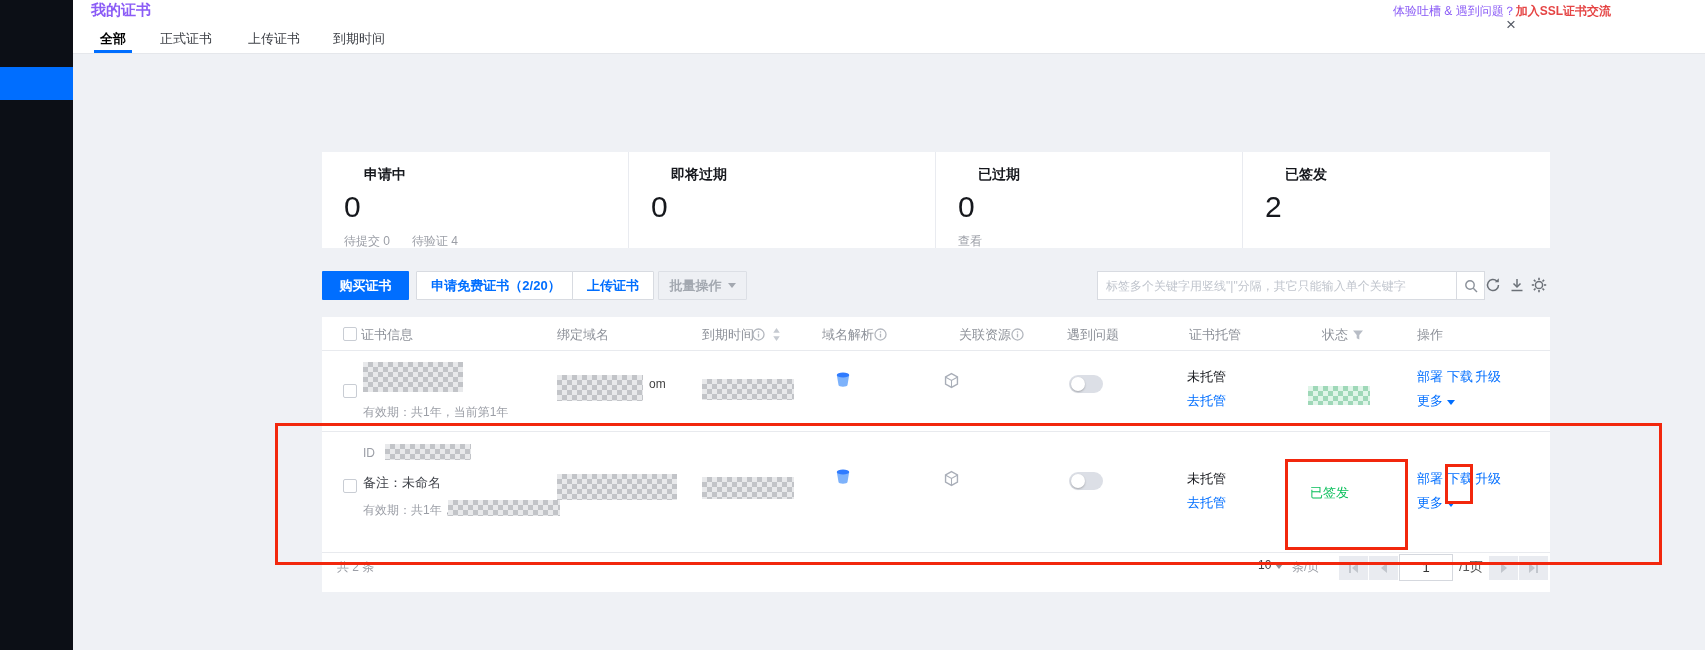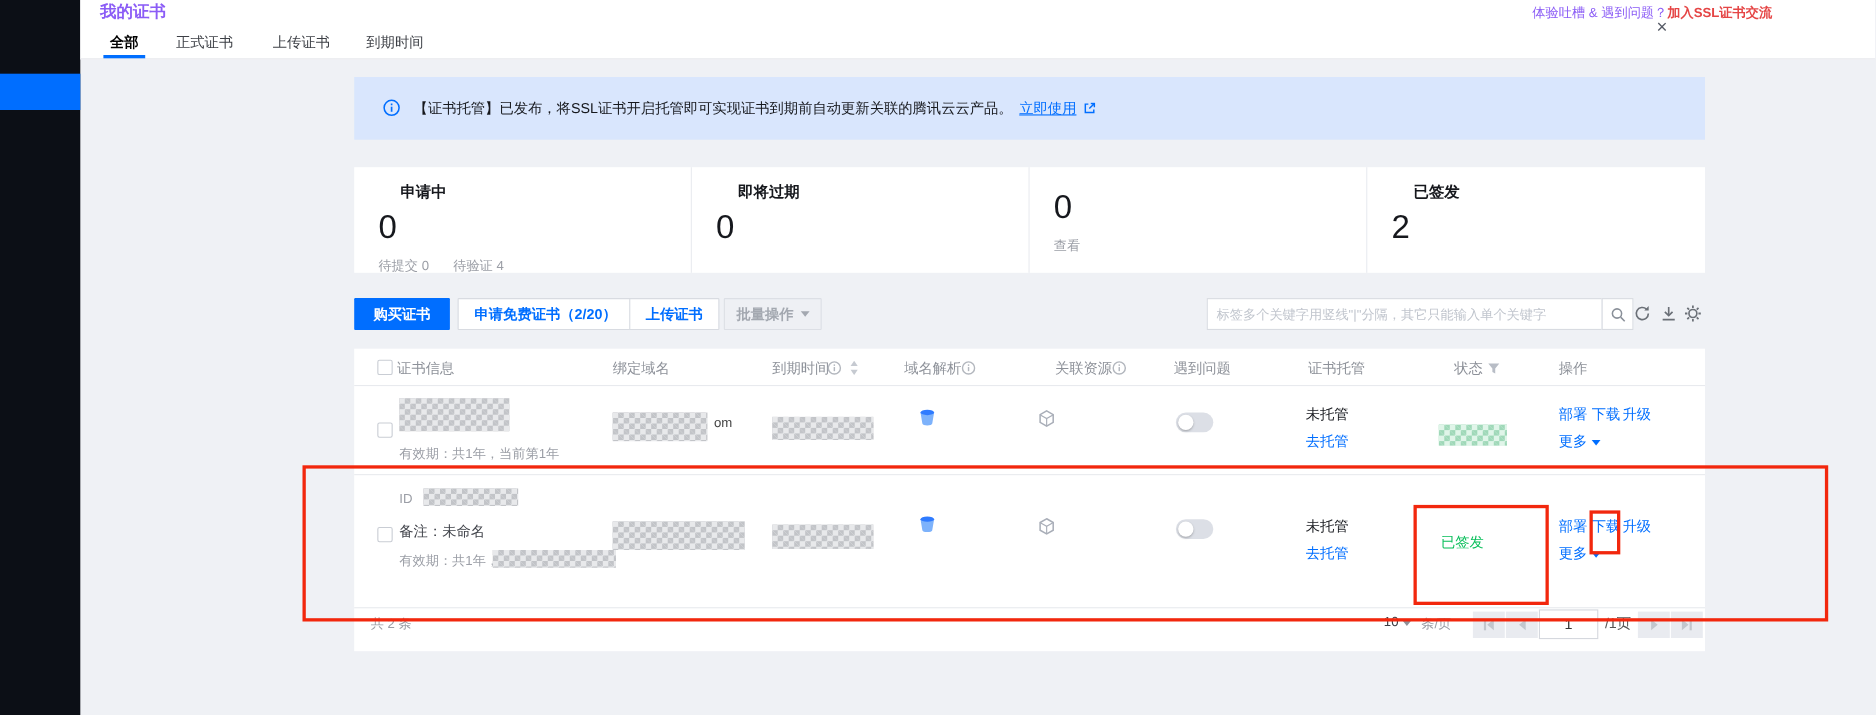--- a/index.html
+++ b/index.html
@@ -82,51 +82,37 @@
   <div class="abs page-title">我的证书</div>
   <div class="abs feedback">
     <span class="pre">体验吐槽 &amp; 遇到问题？</span><a href="#">加入SSL证书交流</a>
   </div>
   <div class="abs tab active" style="left:100px">全部</div>
   <div class="abs tab" style="left:160px">正式证书</div>
   <div class="abs tab" style="left:248px">上传证书</div>
   <div class="abs tab" style="left:333px">到期时间</div>
   <div class="abs tab-underline"></div>
 
-  <div class="abs banner">
-    <svg class="abs" style="left:26px;top:20px" width="16" height="16" viewBox="0 0 16 16">
-      <circle cx="8" cy="8" r="6.8" fill="none" stroke="#006eff" stroke-width="1.4"></circle>
-      <rect x="7.25" y="7" width="1.5" height="4.6" fill="#006eff"></rect>
-      <rect x="7.25" y="4.1" width="1.5" height="1.6" fill="#006eff"></rect>
-    </svg>
-    <div class="abs banner-row" style="left:54px">
-      <span>【证书托管】已发布，将SSL证书开启托管即可实现证书到期前自动更新关联的腾讯云云产品。</span>
-      <a href="#">立即使用</a>
-      <svg width="11" height="11" viewBox="0 0 10 10">
-        <path d="M4 1.5H1.5v7h7V6" fill="none" stroke="#006eff" stroke-width="1.2"></path>
-        <path d="M6 1h3v3M8.8 1.2L4.8 5.2" fill="none" stroke="#006eff" stroke-width="1.2"></path>
-      </svg>
-    </div>
-  </div>
   <div class="abs banner-close">×</div>
 
   <div class="abs stats">
     <div class="stat-col">
       <div class="stat-label">申请中</div>
       <div class="stat-value">0</div>
       <div class="stat-subs">
         <span>待提交 0</span>
         <span>待验证 4</span>
       </div>
     </div>
     <div class="stat-col">
       <div class="stat-label">即将过期</div>
       <div class="stat-value">0</div>
     </div>
     <div class="stat-col">
+      <div class="stat-label">已过期</div>
       <div class="stat-value">0</div>
       <div class="stat-subs">
           <span>查看</span>
         </div>
     </div>
     <div class="stat-col">
       <div class="stat-label">已签发</div>
       <div class="stat-value">2</div>
     </div>
   </div>

